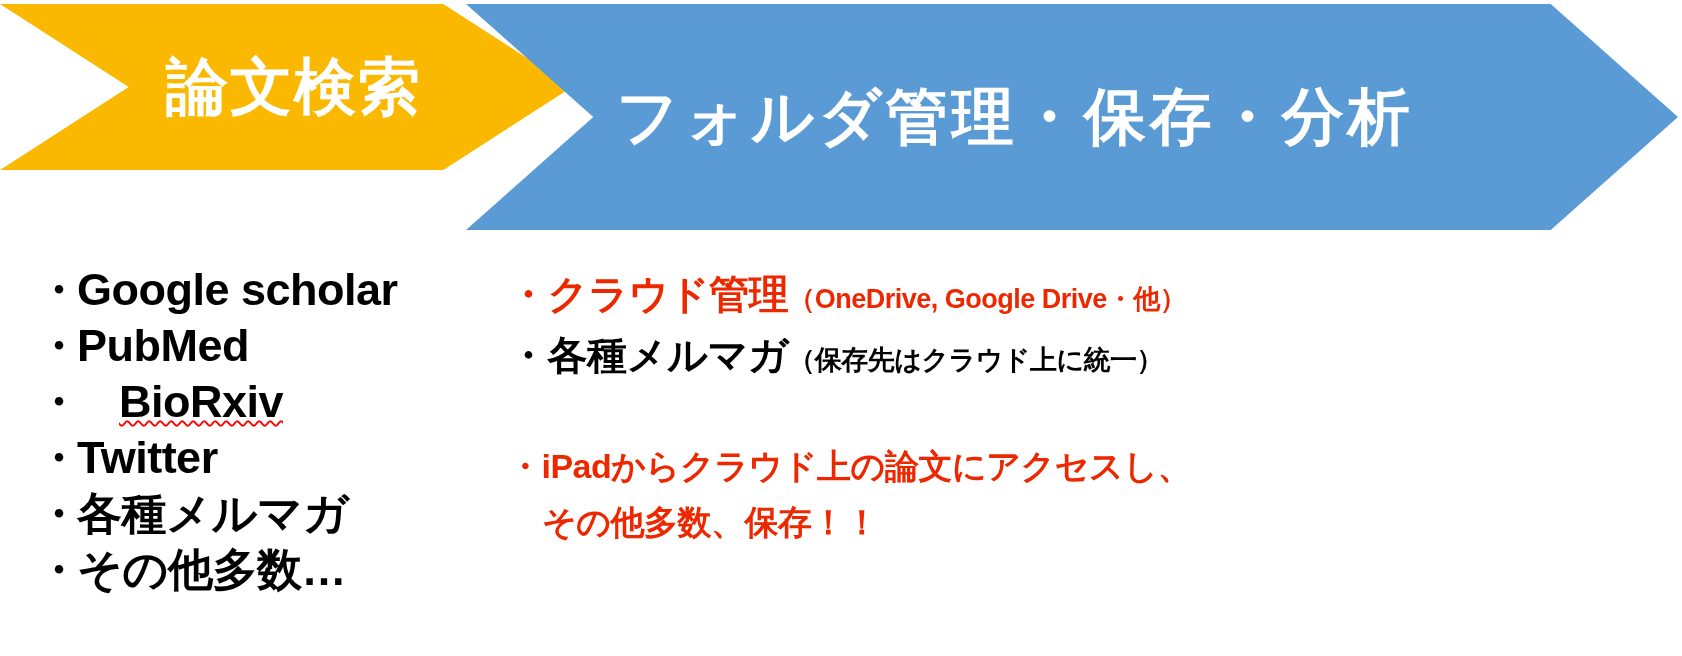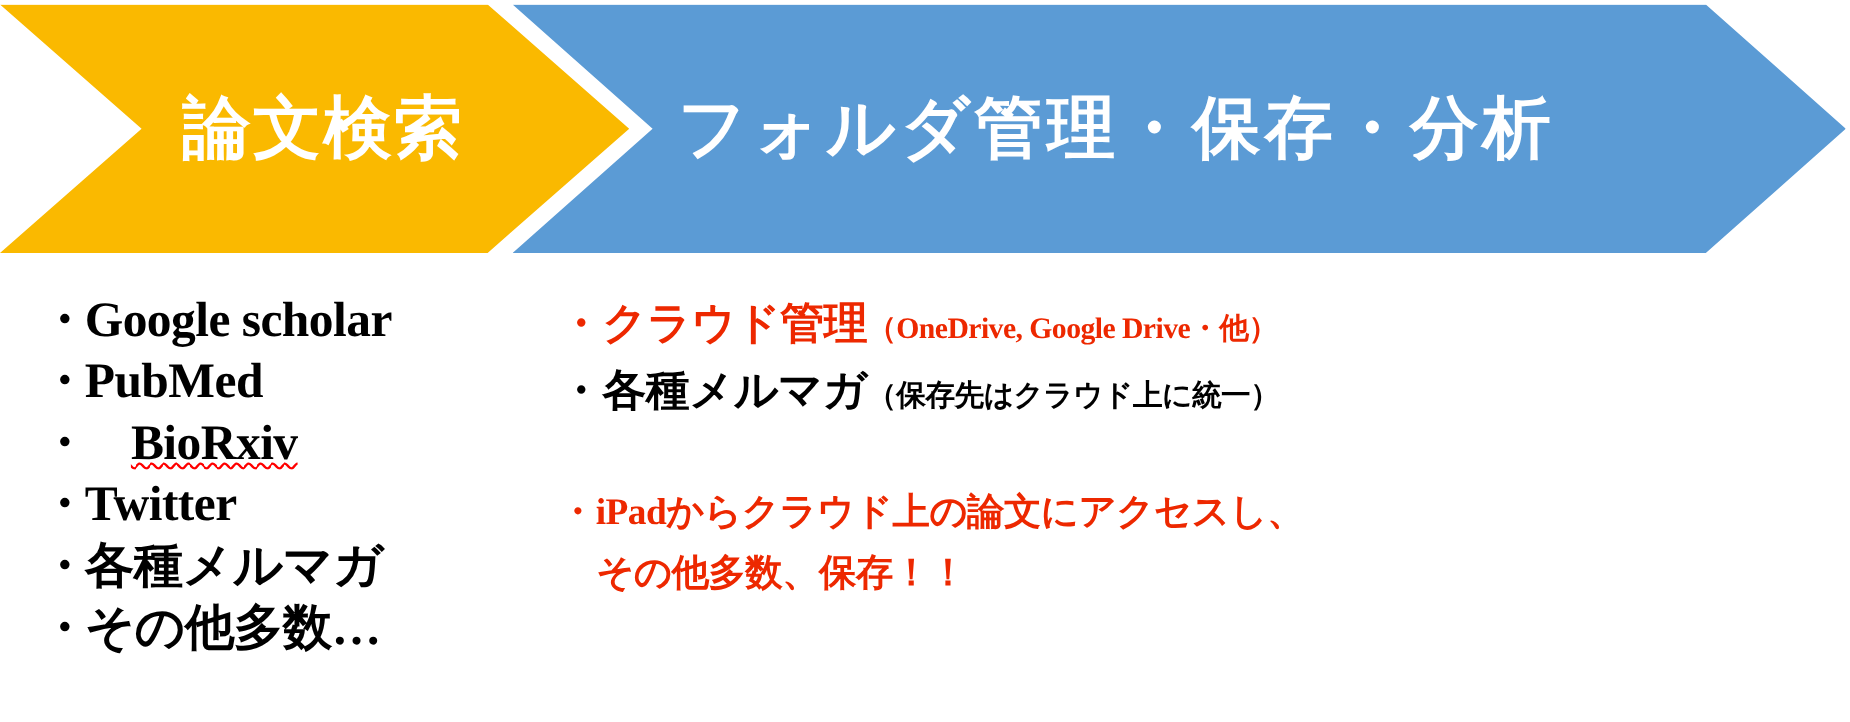--- a/index.html
+++ b/index.html
@@ -30,21 +30,21 @@
     color: #ffffff;
     font-weight: bold;
     white-space: nowrap;
     line-height: 1;
   }
 
   #chevron-search {
     left: 0px;
     top: 4px;
     width: 572px;
-    height: 226px;
+    height: 166px;
     background: #FAB900;
     clip-path: polygon(0% 0%, 77.5% 0%, 100% 50%, 77.5% 100%, 0% 100%, 22.5% 50%);
     justify-content: flex-end;
     padding-right: 150px;
     text-align: right;
   }
   #chevron-search .chevron-label {
     font-size: 62px;
     letter-spacing: 2px;
   }
@@ -64,21 +64,20 @@
     letter-spacing: 4px;
   }
 
   
   #content {
     position: absolute;
     left: 0;
     top: 262px;
     width: 1682px;
     height: 394px;
-    font-family: Liberation Serif, serif;
   }
 
   
   #search-sources {
     position: absolute;
     left: 36px;
     top: 0px;
     width: 470px;
   }
   .src-item {

